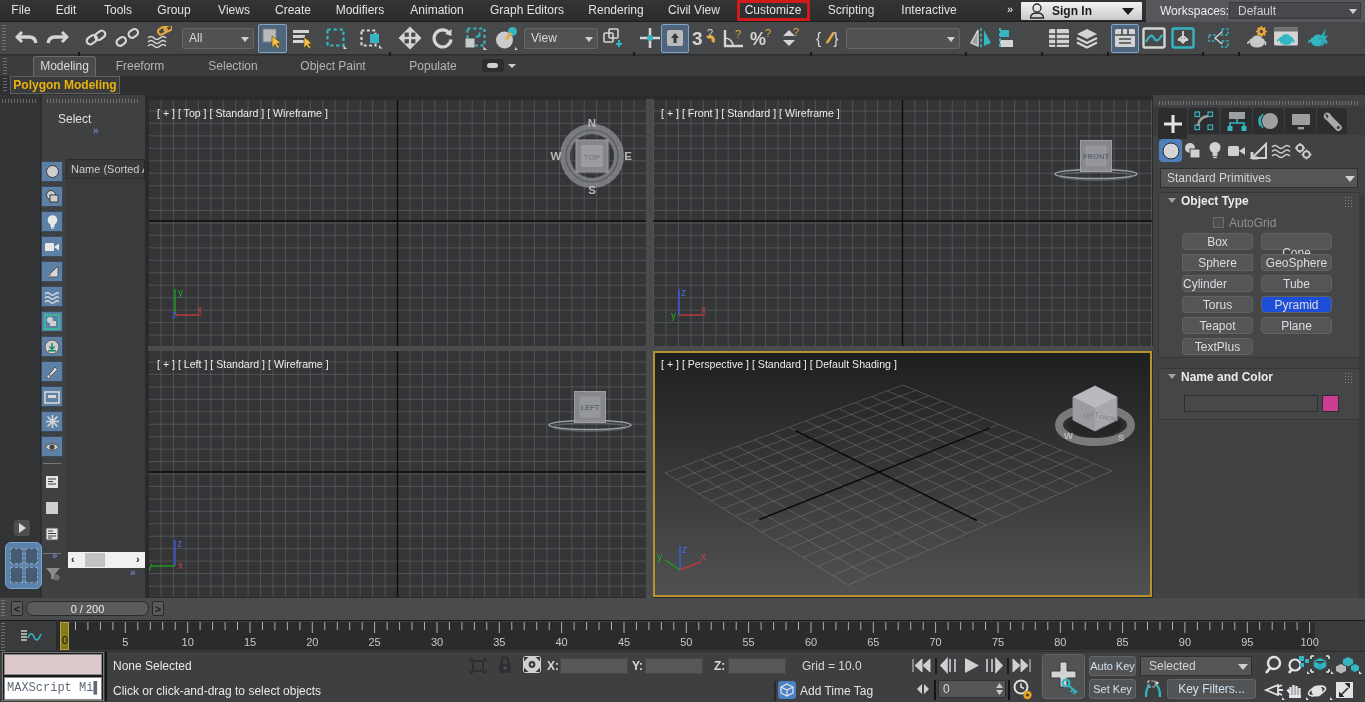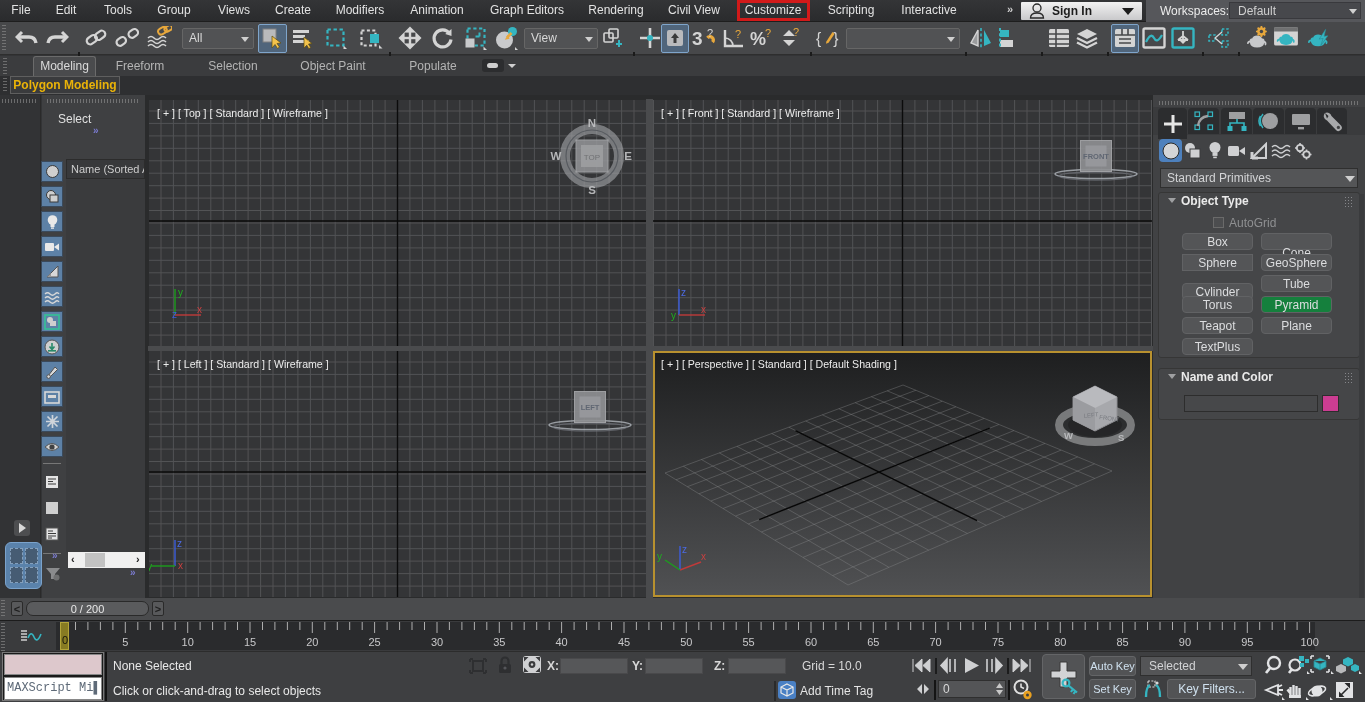--- a/index.html
+++ b/index.html
@@ -805,24 +805,24 @@
       <div class="abs" style="left:9px;top:5px;width:0;height:0;border-left:4px solid transparent;border-right:4px solid transparent;border-top:5px solid #9fa0a2;"></div>
       <div class="abs" style="left:22px;top:1px;color:#eaeaea;font-size:12px;font-weight:bold;">Object Type</div>
       <div class="abs" style="left:185px;top:3px;width:9px;height:11px;background-image:radial-gradient(#85868a 0.8px,transparent 0.9px);background-size:3px 3px;"></div>
       <div class="abs" style="left:54px;top:24px;width:11px;height:11px;background:#4c4d4f;border:1px solid #6a6a6a;"></div>
       <div class="abs" style="left:70px;top:23px;color:#8f9092;font-size:12px;">AutoGrid</div>
     </div>
     <div class="abs" style="left:29px;top:138px;width:71px;height:17px;background:#545557;border:1px solid #616264;border-radius:4px;color:#dcdddf;font-size:12px;text-align:center;padding-top:1px;">Box</div>
     <div class="abs" style="left:108px;top:138px;width:71px;height:17px;background:#545557;border:1px solid #616264;border-radius:4px;color:#dcdddf;font-size:12px;text-align:center;padding-top:12px;">Cone</div>
     <div class="abs" style="left:29px;top:159px;width:71px;height:17px;background:#545557;border:1px solid #616264;border-radius:0;color:#dcdddf;font-size:12px;text-align:center;padding-top:1px;">Sphere</div>
     <div class="abs" style="left:108px;top:159px;width:71px;height:17px;background:#545557;border:1px solid #616264;border-radius:4px;color:#dcdddf;font-size:12px;text-align:center;padding-top:1px;">GeoSphere</div>
-    <div class="abs" style="left:29px;top:180px;width:71px;height:17px;background:#545557;border:1px solid #616264;border-radius:4px;color:#dcdddf;font-size:12px;text-align:center;padding-top:1px;margin-top:8px;">Cylinder</div>
+    <div class="abs" style="left:29px;top:180px;width:71px;height:17px;background:#545557;border:1px solid #616264;border-radius:4px;color:#dcdddf;font-size:12px;padding-top:1px;">Cylinder</div>
     <div class="abs" style="left:108px;top:180px;width:71px;height:17px;background:#545557;border:1px solid #616264;border-radius:4px;color:#dcdddf;font-size:12px;text-align:center;padding-top:1px;">Tube</div>
     <div class="abs" style="left:29px;top:201px;width:71px;height:17px;background:#545557;border:1px solid #616264;border-radius:4px;color:#dcdddf;font-size:12px;text-align:center;padding-top:1px;">Torus</div>
-    <div class="abs" style="left:108px;top:201px;width:71px;height:17px;background:#15803d;border:1px solid #616264;border-radius:4px;color:#dcdddf;font-size:12px;text-align:center;padding-top:1px;">Pyramid</div>
+    <div class="abs" style="left:108px;top:201px;width:71px;height:17px;background:#1d4ed8;border:1px solid #616264;border-radius:4px;color:#dcdddf;font-size:12px;text-align:center;padding-top:1px;">Pyramid</div>
     <div class="abs" style="left:29px;top:222px;width:71px;height:17px;background:#545557;border:1px solid #616264;border-radius:4px;color:#dcdddf;font-size:12px;text-align:center;padding-top:1px;">Teapot</div>
     <div class="abs" style="left:108px;top:222px;width:71px;height:17px;background:#545557;border:1px solid #616264;border-radius:4px;color:#dcdddf;font-size:12px;text-align:center;padding-top:1px;">Plane</div>
     <div class="abs" style="left:29px;top:243px;width:71px;height:17px;background:#545557;border:1px solid #616264;border-radius:4px;color:#dcdddf;font-size:12px;text-align:center;padding-top:1px;">TextPlus</div>
     <div class="abs" style="left:5px;top:273px;width:202px;height:52px;background:#454648;border:1px solid #363636;border-radius:3px;">
       <div class="abs" style="left:9px;top:5px;width:0;height:0;border-left:4px solid transparent;border-right:4px solid transparent;border-top:5px solid #9fa0a2;"></div>
       <div class="abs" style="left:22px;top:1px;color:#eaeaea;font-size:12px;font-weight:bold;">Name and Color</div>
       <div class="abs" style="left:185px;top:3px;width:9px;height:11px;background-image:radial-gradient(#85868a 0.8px,transparent 0.9px);background-size:3px 3px;"></div>
       <div class="abs" style="left:25px;top:26px;width:134px;height:17px;background:#47484a;border:1px solid #2d2d2d;"></div>
       <div class="abs" style="left:163px;top:26px;width:17px;height:17px;background:#cb3d92;border:1px solid #2d2d2d;"></div>
     </div>

